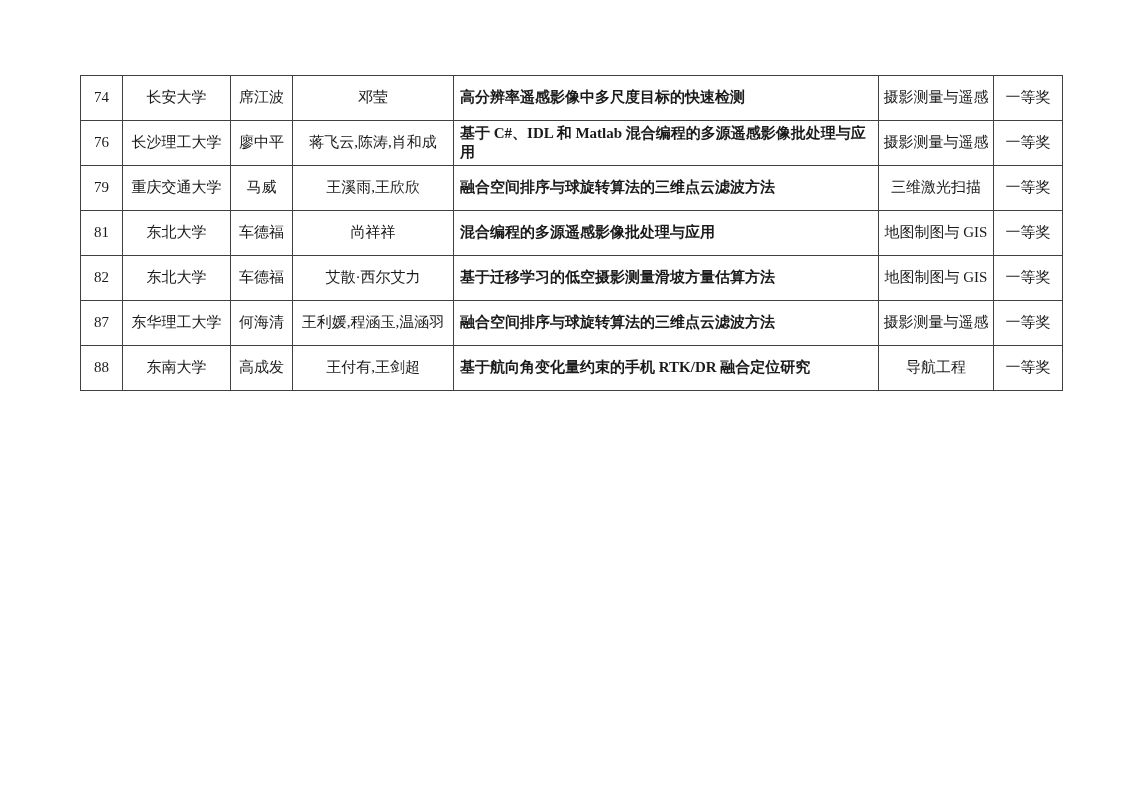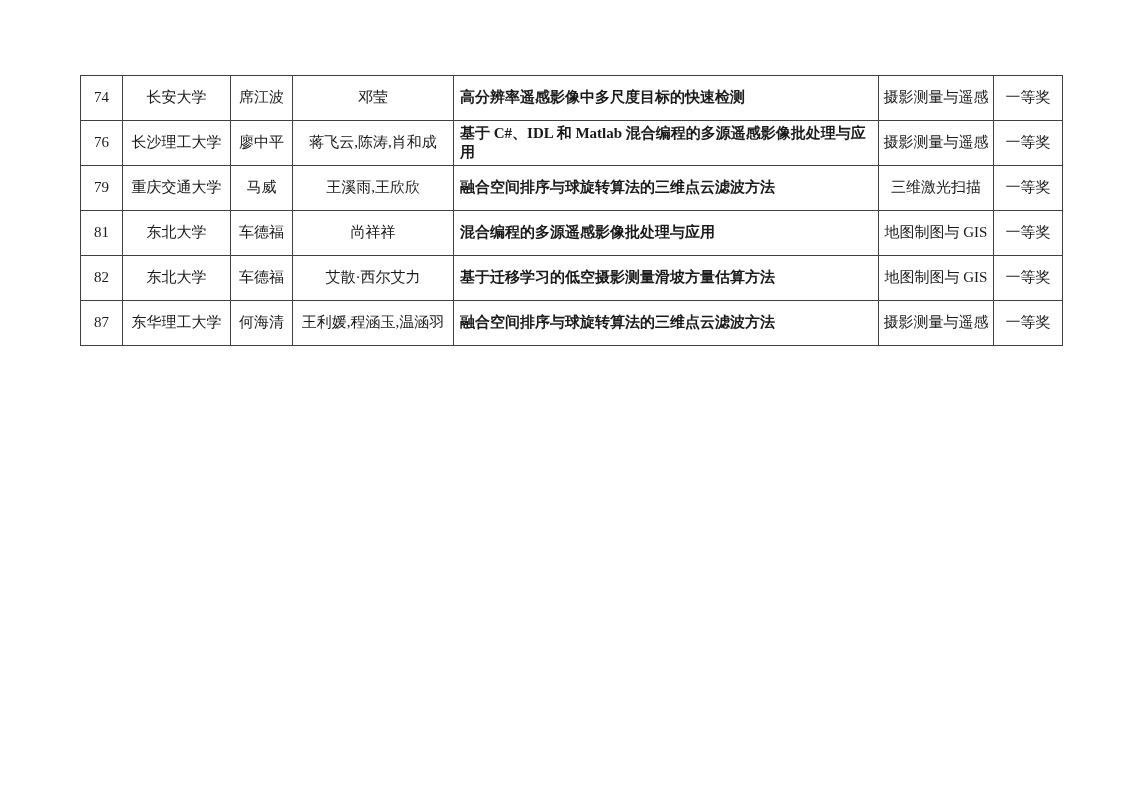--- a/index.html
+++ b/index.html
@@ -114,15 +114,24 @@
         </tr>
         <tr>
           <td class="col-no">87</td>
           <td class="col-university">东华理工大学</td>
           <td class="col-advisor">何海清</td>
           <td class="col-students">王利媛,程涵玉,温涵羽</td>
           <td class="col-title">融合空间排序与球旋转算法的三维点云滤波方法</td>
           <td class="col-category">摄影测量与遥感</td>
           <td class="col-award">一等奖</td>
         </tr>
+        <tr>
+          <td class="col-no">88</td>
+          <td class="col-university">东南大学</td>
+          <td class="col-advisor">高成发</td>
+          <td class="col-students">王付有,王剑超</td>
+          <td class="col-title">基于航向角变化量约束的手机 RTK/DR 融合定位研究</td>
+          <td class="col-category">导航工程</td>
+          <td class="col-award">一等奖</td>
+        </tr>
       </tbody>
   </table>
 </div>
 
 </body></html>

